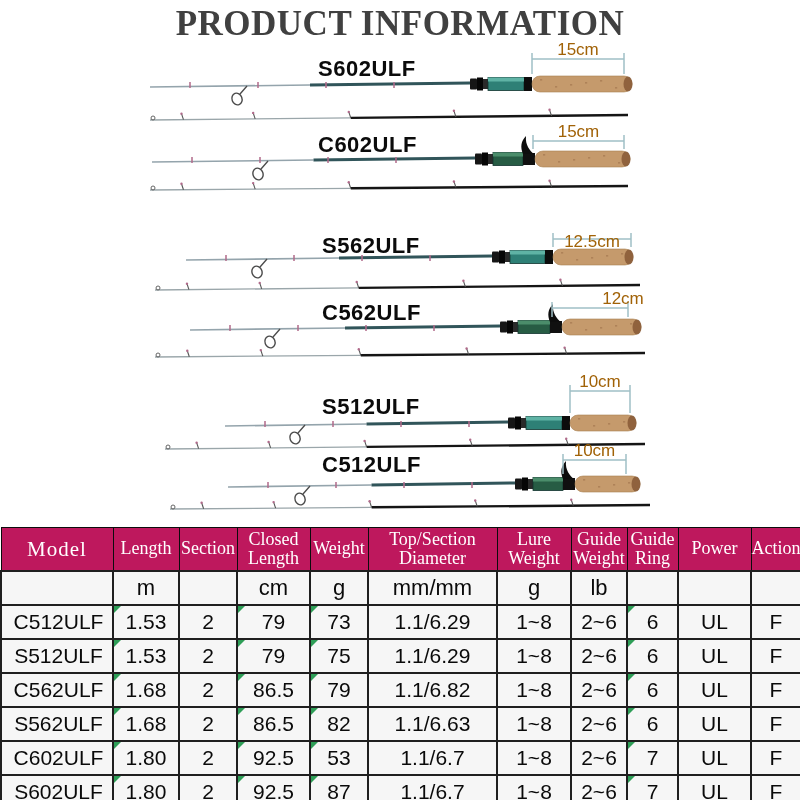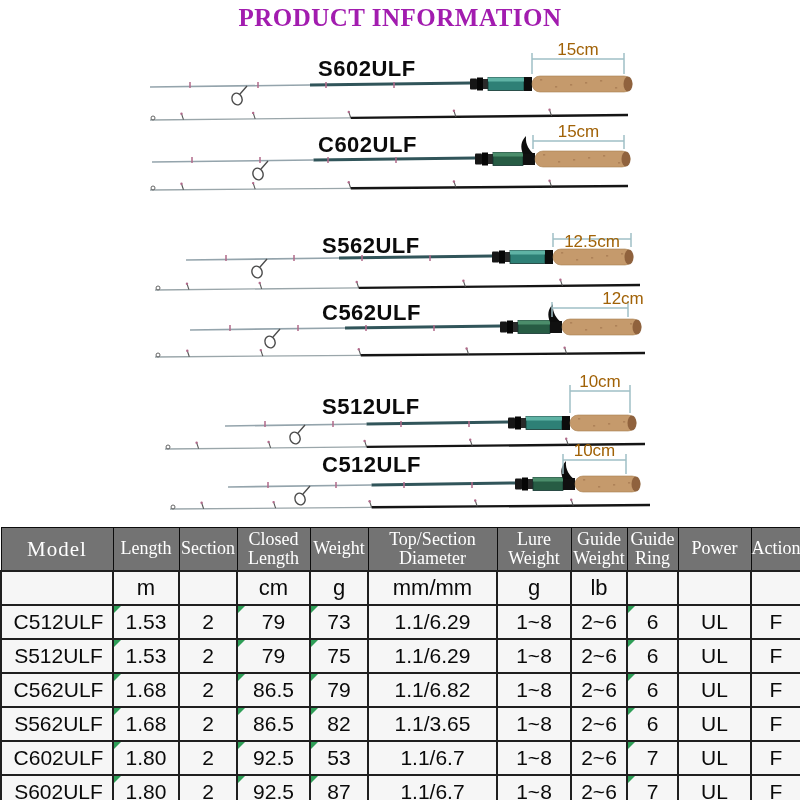--- a/index.html
+++ b/index.html
@@ -1,29 +1,29 @@
 <!DOCTYPE html>
 <html><head>
 <meta charset="utf-8">
 <style>
   html,body{margin:0;padding:0;background:#fff;}
   .stage{position:relative;width:800px;height:800px;overflow:hidden;background:#fff;
          font-family:"Liberation Sans",sans-serif;}
   .page-title{position:absolute;top:4px;left:0;width:800px;text-align:center;
-      font-family:"Liberation Serif",serif;font-weight:bold;font-size:25px;
-      letter-spacing:.5px;color:#a21caf;}
+      font-family:"Liberation Serif",serif;font-weight:bold;font-size:35px;
+      letter-spacing:.5px;color:#404040;}
   .rod-svg{position:absolute;top:0;left:0;}
   .rod-label{position:absolute;font-weight:bold;font-size:22px;color:#0b0b0b;
       letter-spacing:.5px;white-space:nowrap;}
   .dim-label{position:absolute;font-size:17px;color:#a16207;text-align:center;white-space:nowrap;}
   
   .spec-wrap{position:absolute;left:0;top:527px;width:800px;}
   table.spec{border-collapse:collapse;table-layout:fixed;width:800px;
       font-family:"Liberation Sans",sans-serif;}
-  table.spec th{background:#737373;color:#fff;font-family:"Liberation Serif",serif;
+  table.spec th{background:#be185d;color:#fff;font-family:"Liberation Serif",serif;
       font-weight:normal;font-size:18px;line-height:1.05;padding:2px 0;height:32px;
       border:1px solid #0c0c0c;text-align:center;vertical-align:middle;}
   table.spec th.model-h{font-size:21px;letter-spacing:1px;}
   table.spec td{border:2px solid #1f1f1f;background:#f6f6f6;color:#0a0a0a;
       text-align:center;vertical-align:middle;position:relative;overflow:hidden;}
   tr.units td{height:30px;font-size:22px;}
   tr.datarow td{height:30px;font-size:21px;}
   td.model-cell{text-align:left;padding-left:4px;font-size:21px;}
   td.flag:before{content:"";position:absolute;top:0;left:0;width:0;height:0;
       border-top:7px solid #2e9e57;border-right:7px solid transparent;}
@@ -371,21 +371,21 @@
             <td class="flag">6</td>
             <td>UL</td>
             <td>F</td>
           </tr>
           <tr class="datarow">
             <td class="model-cell">S562ULF</td>
             <td class="flag">1.68</td>
             <td>2</td>
             <td class="flag">86.5</td>
             <td class="flag">82</td>
-            <td>1.1/3.65</td>
+            <td>1.1/6.63</td>
             <td>1~8</td>
             <td>2~6</td>
             <td class="flag">6</td>
             <td>UL</td>
             <td>F</td>
           </tr>
           <tr class="datarow">
             <td class="model-cell">C602ULF</td>
             <td class="flag">1.80</td>
             <td>2</td>

